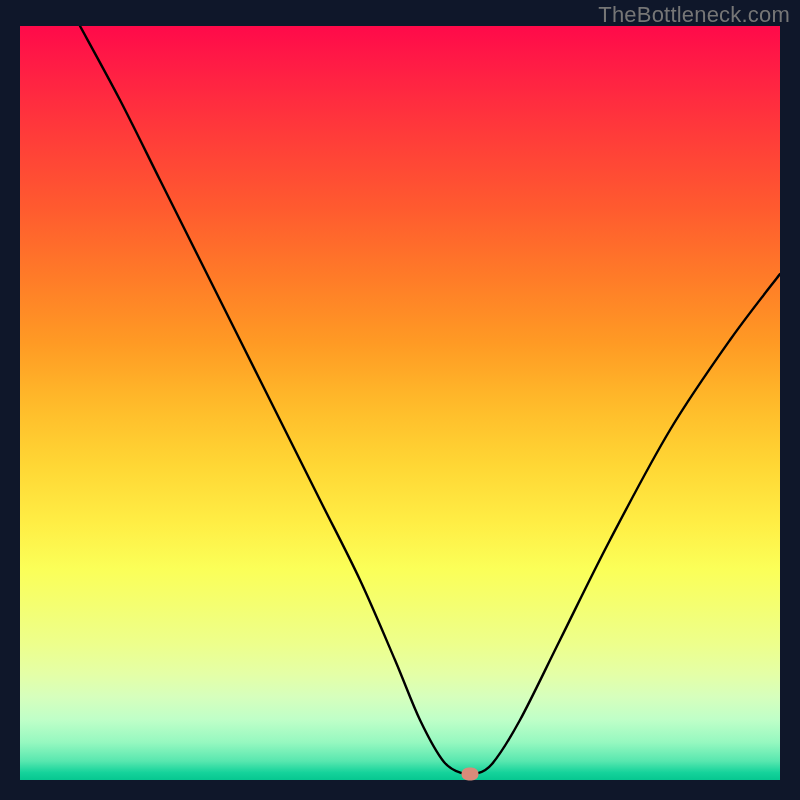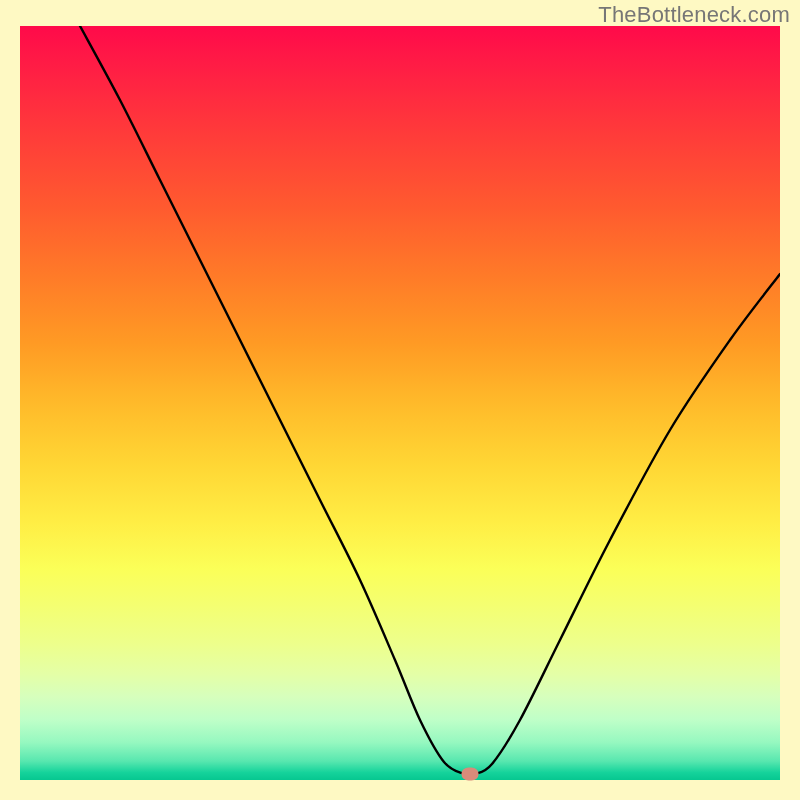--- a/index.html
+++ b/index.html
@@ -7,21 +7,21 @@
     padding: 0;
     width: 800px;
     height: 800px;
     background: #000;
     overflow: hidden;
   }
   .frame {
     position: relative;
     width: 800px;
     height: 800px;
-    background: #fef9c3;
+    background: #0f172a;
   }
   .watermark {
     position: absolute;
     top: 2px;
     right: 10px;
     font-family: Arial, Helvetica, sans-serif;
     font-size: 22px;
     color: #767676;
     letter-spacing: 0.2px;
   }

